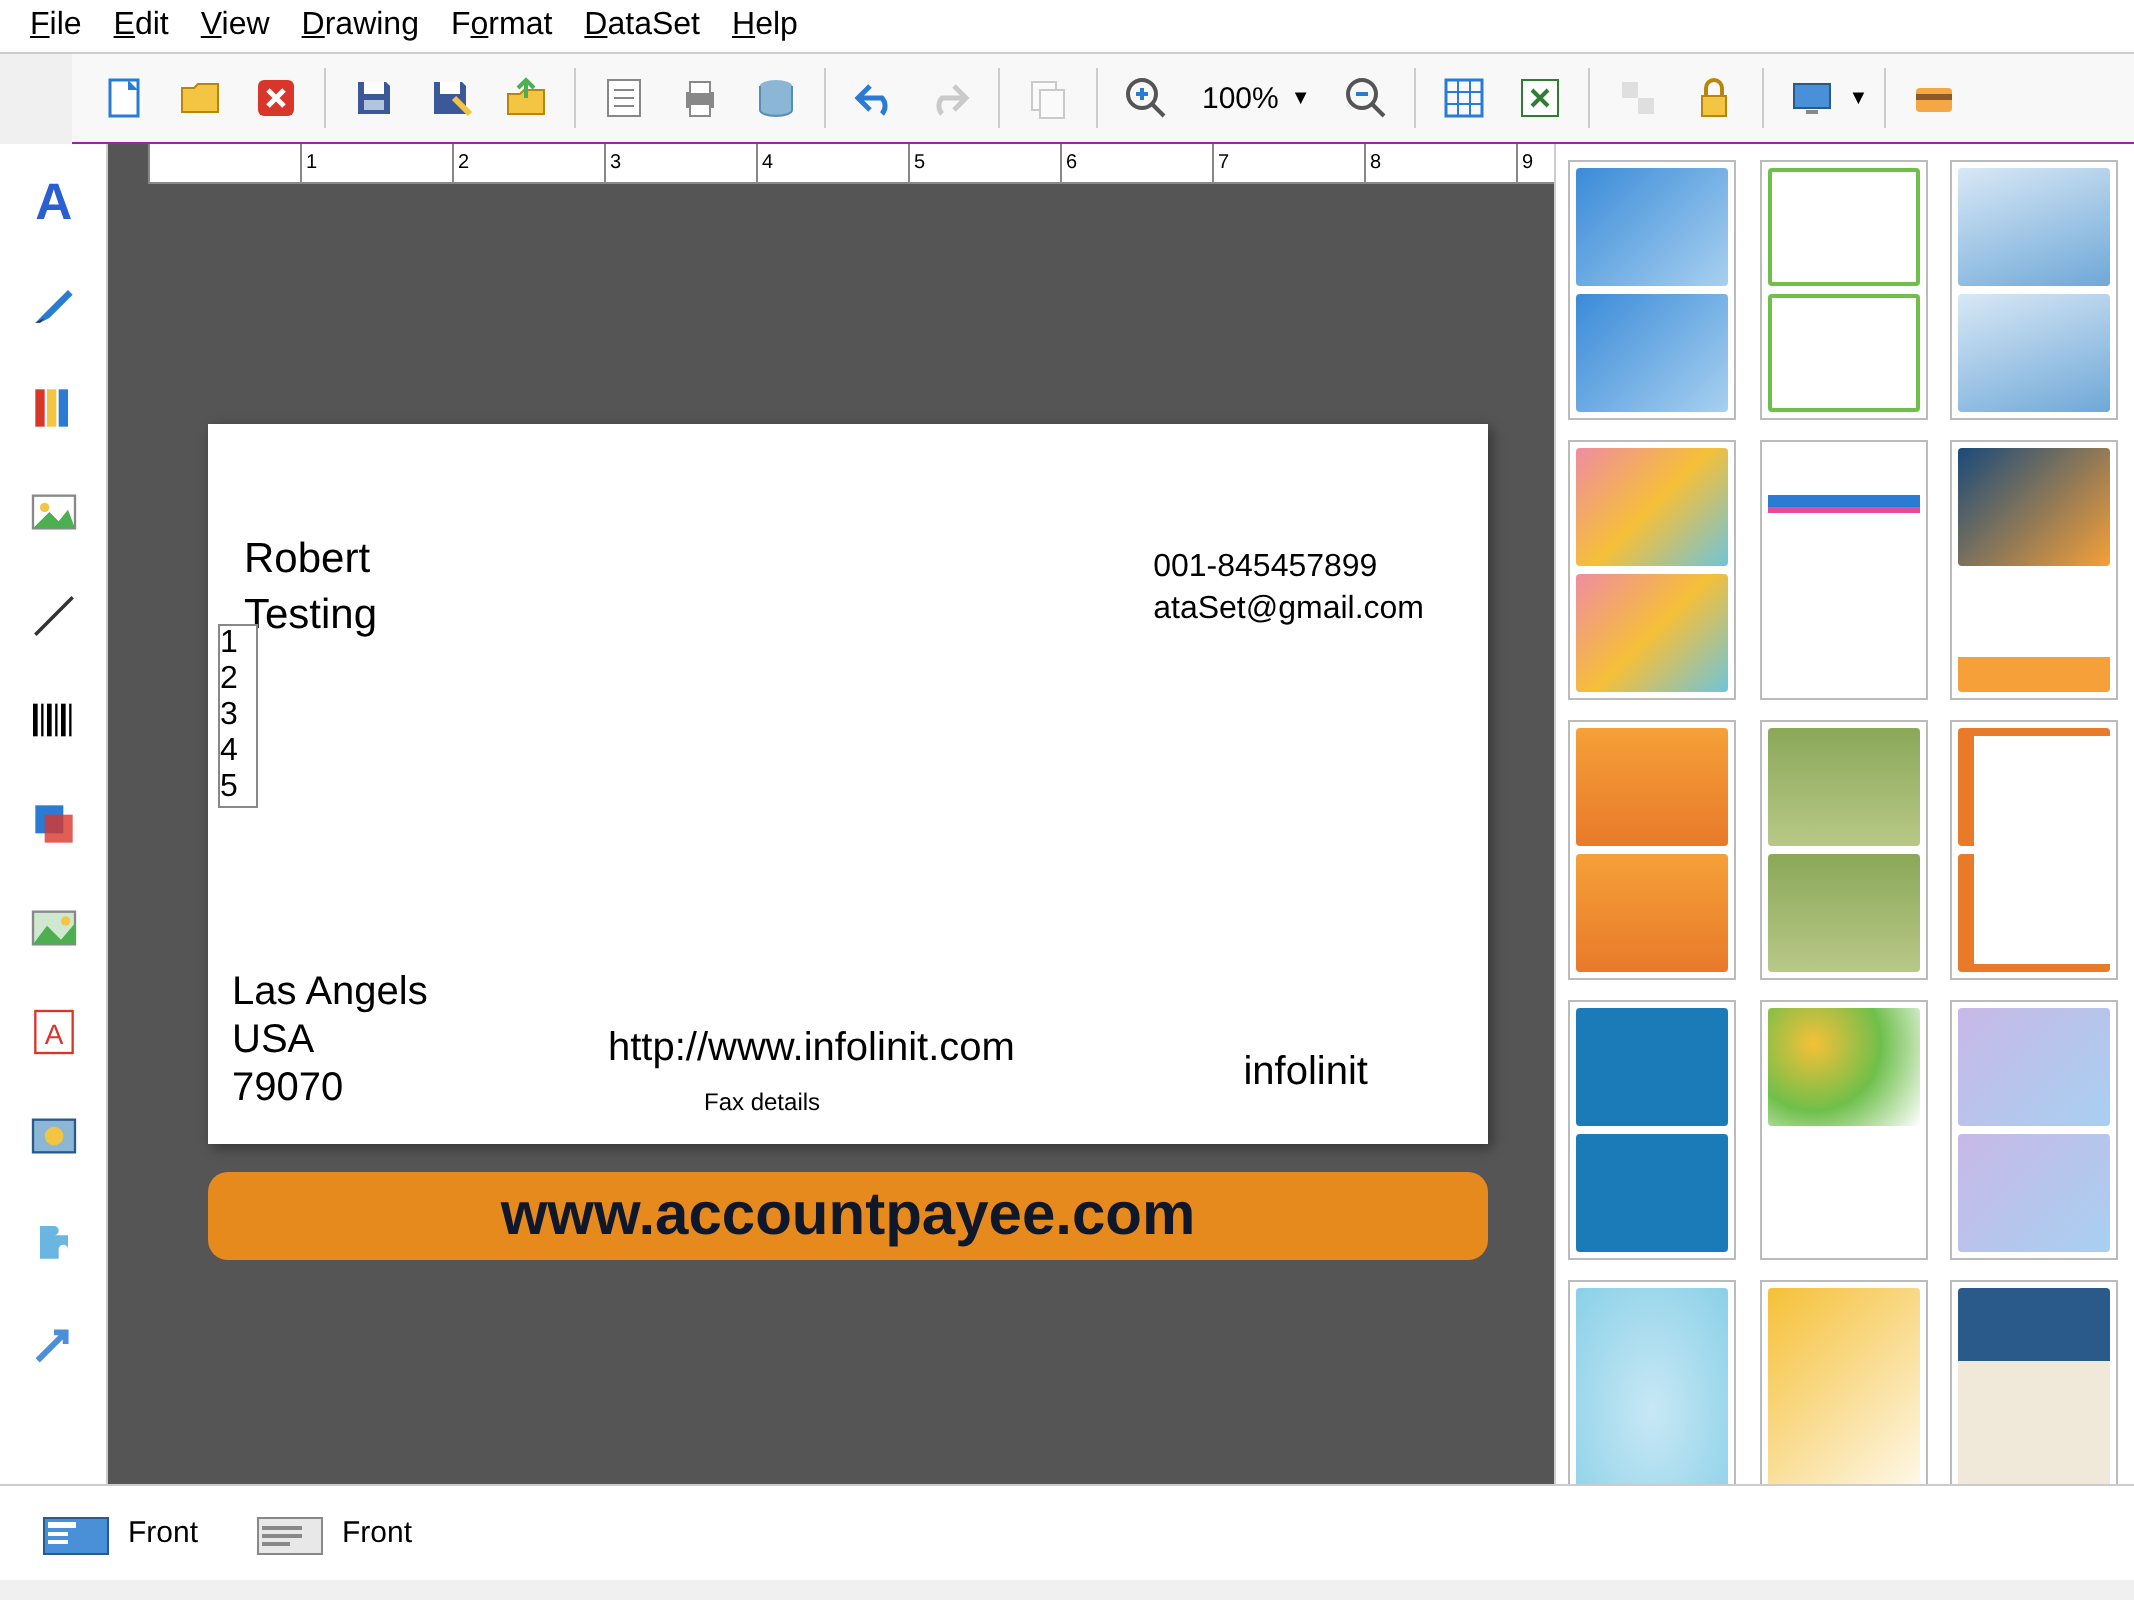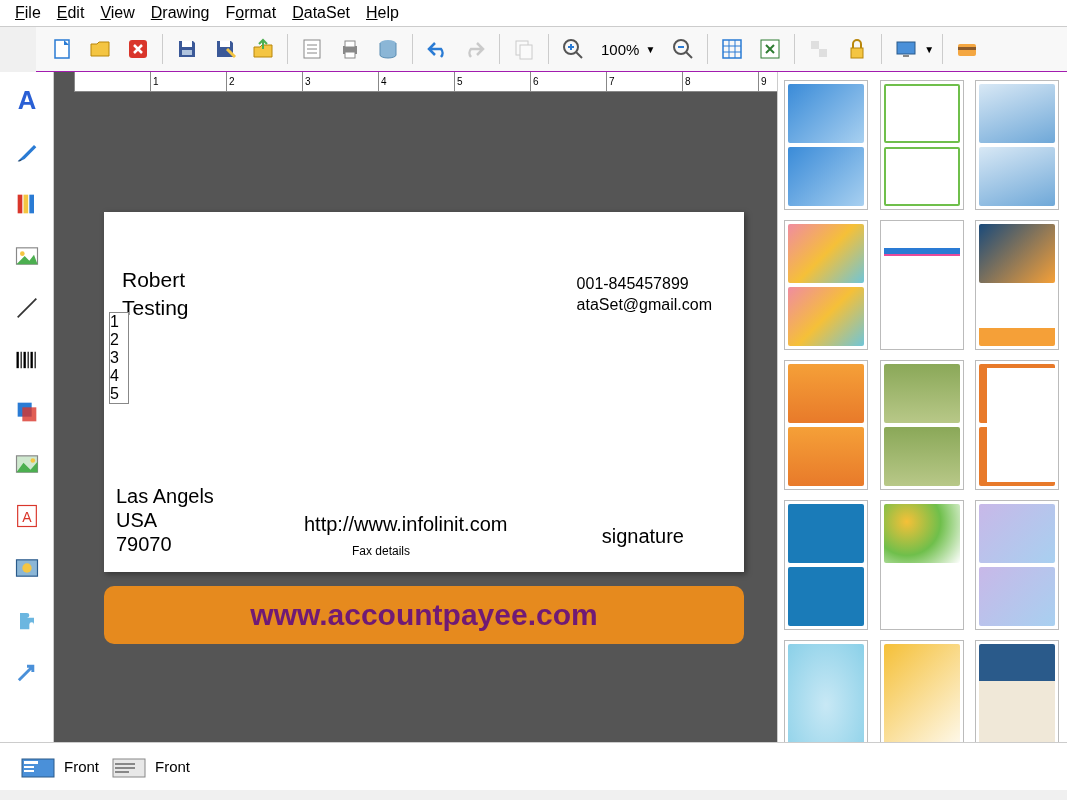--- a/index.html
+++ b/index.html
@@ -31,27 +31,27 @@
 .artboard { position: absolute; top: 20px; left: 20px; right: 2px; bottom: 2px; background: #555; overflow: hidden; }
 .card { position: absolute; top: 120px; left: 30px; width: 640px; height: 360px; background: #fff; box-shadow: 2px 2px 6px rgba(0,0,0,0.4); padding: 18px; }
 .card .title { text-align: center; font-size: 22px; margin-top: 2px; }
 .card .name { position: absolute; top: 54px; left: 18px; font-size: 21px; line-height: 1.35; }
 .card .contact { position: absolute; top: 62px; right: 32px; font-size: 16px; line-height: 1.3; text-align: left; }
 .card .addr { position: absolute; bottom: 16px; left: 12px; font-size: 20px; line-height: 1.2; }
 .card .web { position: absolute; bottom: 36px; left: 200px; font-size: 20px; }
 .card .fax { position: absolute; bottom: 14px; left: 248px; font-size: 12px; }
 .card .sig { position: absolute; bottom: 24px; right: 60px; font-size: 20px; }
 
-.banner { position: absolute; top: 494px; left: 30px; width: 640px; height: 58px; background: #e68a1e; border-radius: 10px; display: flex; align-items: center; justify-content: center; color: #701a75; font-size: 30px; font-weight: bold; }
+.banner { position: absolute; top: 494px; left: 30px; width: 640px; height: 44px; background: #e68a1e; border-radius: 10px; display: flex; align-items: center; justify-content: center; color: #0f172a; font-size: 30px; font-weight: bold; }
 
 .templates { width: 290px; background: #fff; border-left: 1px solid #ccc; padding: 8px 6px; overflow-y: auto; display: grid; grid-template-columns: repeat(3, 1fr); gap: 10px; align-content: start; }
 .thumb { width: 84px; height: 130px; border: 1px solid #bbb; background: #fff; cursor: pointer; display: flex; flex-direction: column; gap: 4px; padding: 3px; }
 .thumb .half { flex: 1; border-radius: 2px; }
 
-.footer { height: 48px; background: #fff; border-top: 1px solid #ccc; display: flex; align-items: center; gap: 12px; padding: 0 20px; }
+.footer { height: 48px; background: #fff; border-top: 1px solid #ccc; display: flex; align-items: center; gap: 28px; padding: 0 20px; }
 .footer-btn { display: flex; align-items: center; gap: 8px; cursor: pointer; font-size: 15px; }
 .footer-btn svg { width: 36px; height: 24px; }
 </style>
 </head>
 <body>
 
 <div class="menubar">
   <span><u>F</u><span>ile</span></span>
   <span><u>E</u>dit</span>
   <span><u>V</u>iew</span>
@@ -316,21 +316,21 @@
           <span>9</span>
         </div>
     </div>
     <div class="artboard">
       <div class="card">
         <div class="name"><span>Robert</span><br><span>Testing</span></div>
         <div class="contact"><span>001-845457899</span><br><span>ataSet@gmail.com</span></div>
         <div class="addr"><br><span>Las Angels</span><br><span>USA</span><br><span>79070</span></div>
         <div class="web">http://www.infolinit.com</div>
         <div class="fax">Fax details</div>
-        <div class="sig">signature</div>
+        <div class="sig">infolinit</div>
       </div>
       <div class="banner">www.accountpayee.com</div>
     </div>
     <div class="ruler-v-offset">
       <div class="tick"></div>
         <div class="tick">1</div>
         <div class="tick">2</div>
         <div class="tick">3</div>
         <div class="tick">4</div>
         <div class="tick">5</div>

